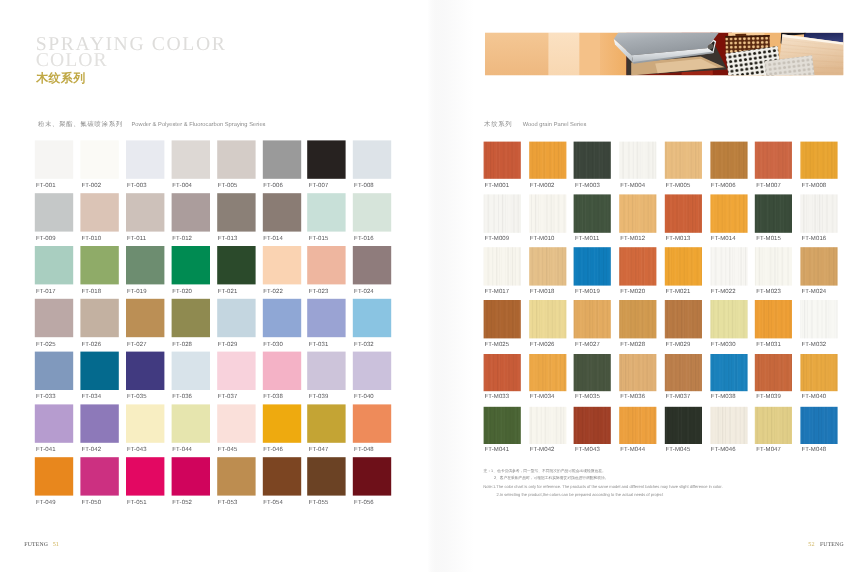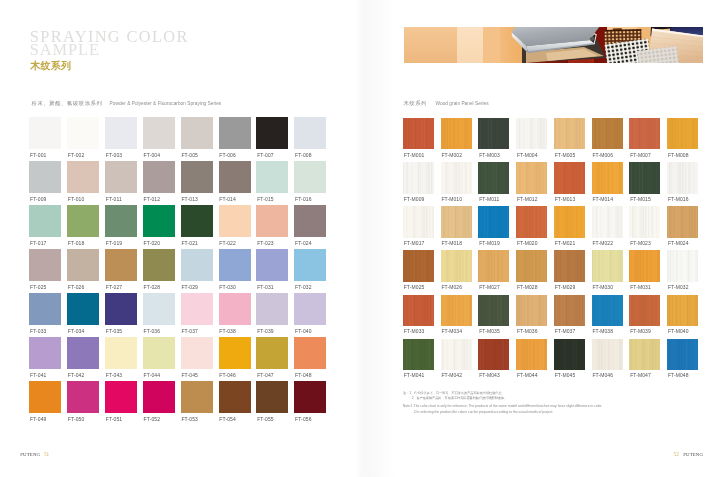--- a/index.html
+++ b/index.html
@@ -75,21 +75,21 @@
   .foot-page { font-family:"Liberation Serif", serif; font-size:5.2px; color:#d0b55e; }
 </style>
 </head>
 <body>
 
 <div class="spread">
 
   <div>
     <div class="title">
       <div class="title-en">SPRAYING COLOR</div>
-      <div class="title-en l2">SAMPLE</div>
+      <div class="title-en l2">COLOR</div>
     </div>
     <div class="title-cn">木纹系列</div>
 
     <div class="series" style="left:31.6px;top:99.6px">
       <span class="series-cn">粉末、聚酯、氟碳喷涂系列</span>
       <span class="series-en" style="margin-left:7.2px">Powder &amp; Polyester &amp; Fluorocarbon Spraying Series</span>
     </div>
 
     <div class="grid">
 <div class="cell" style="left:29.20px;top:117.30px;width:32.0px;height:38.7px">

